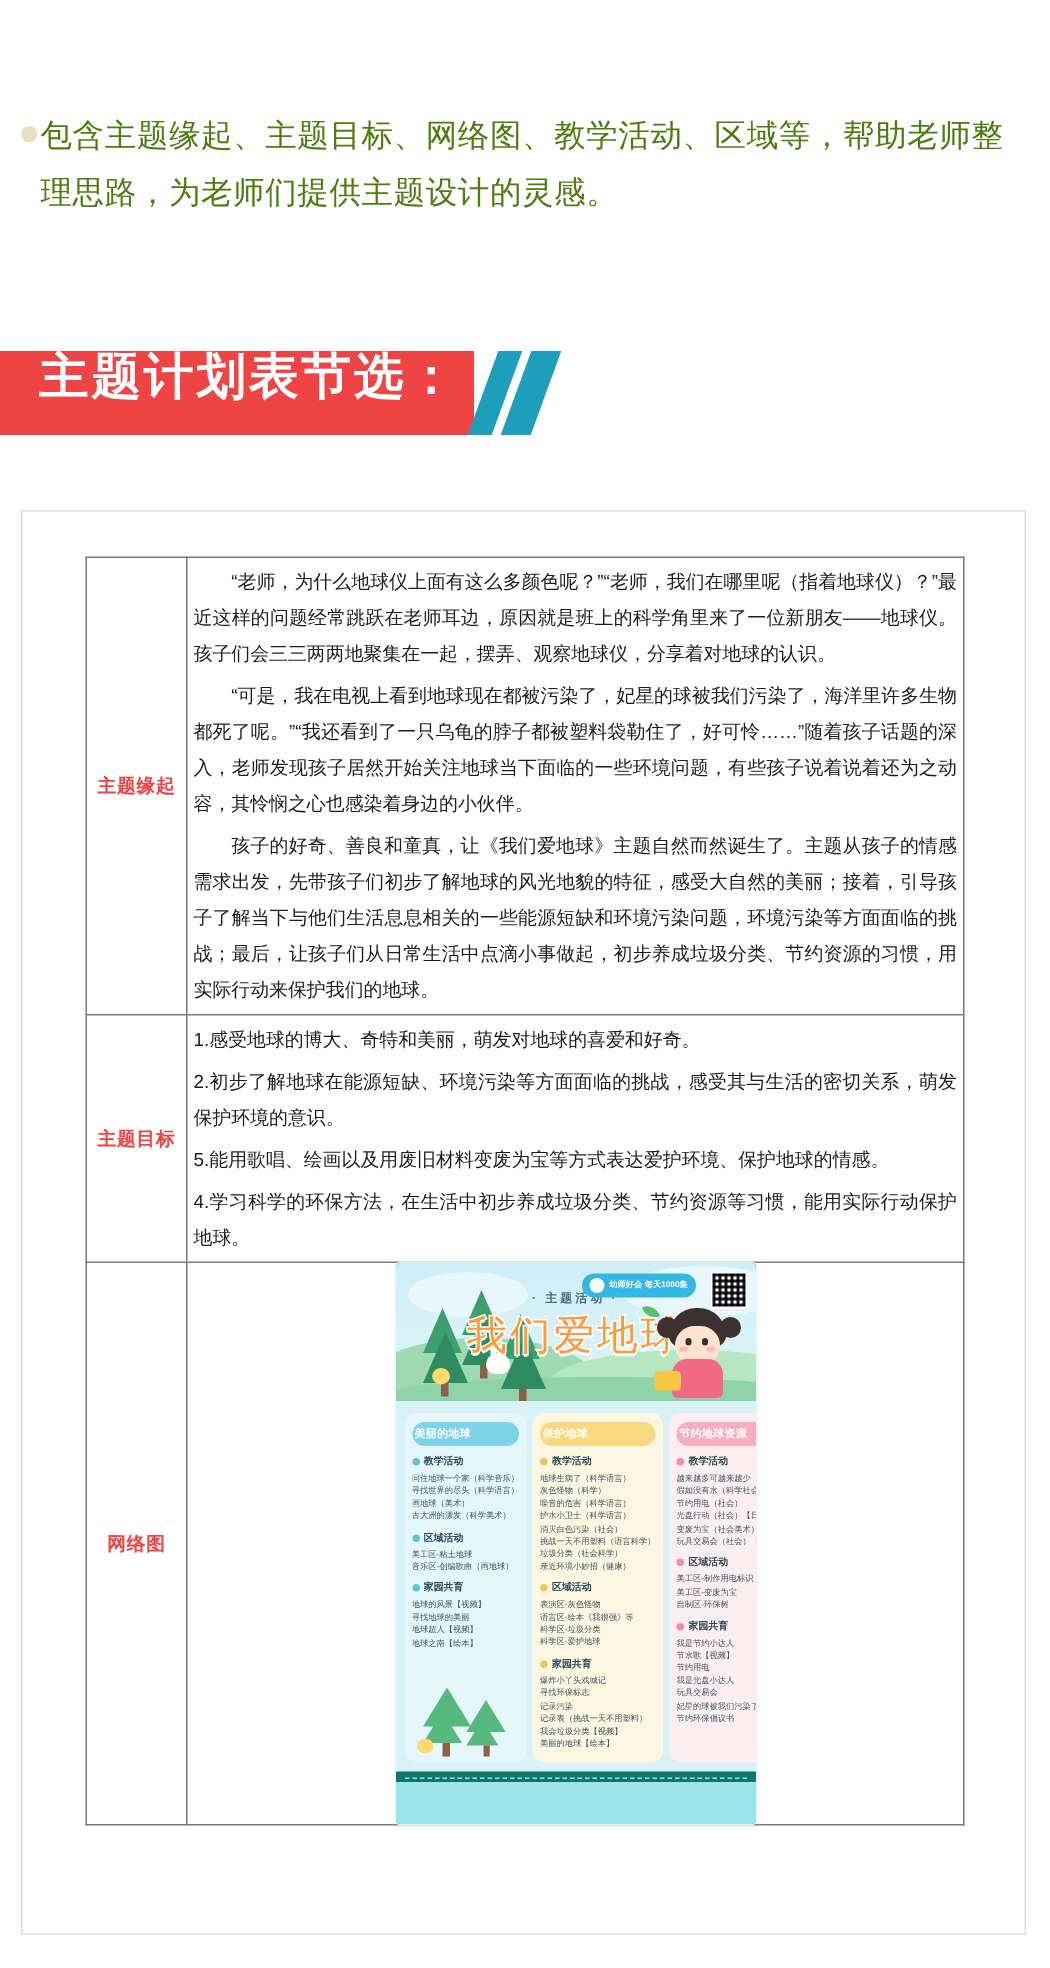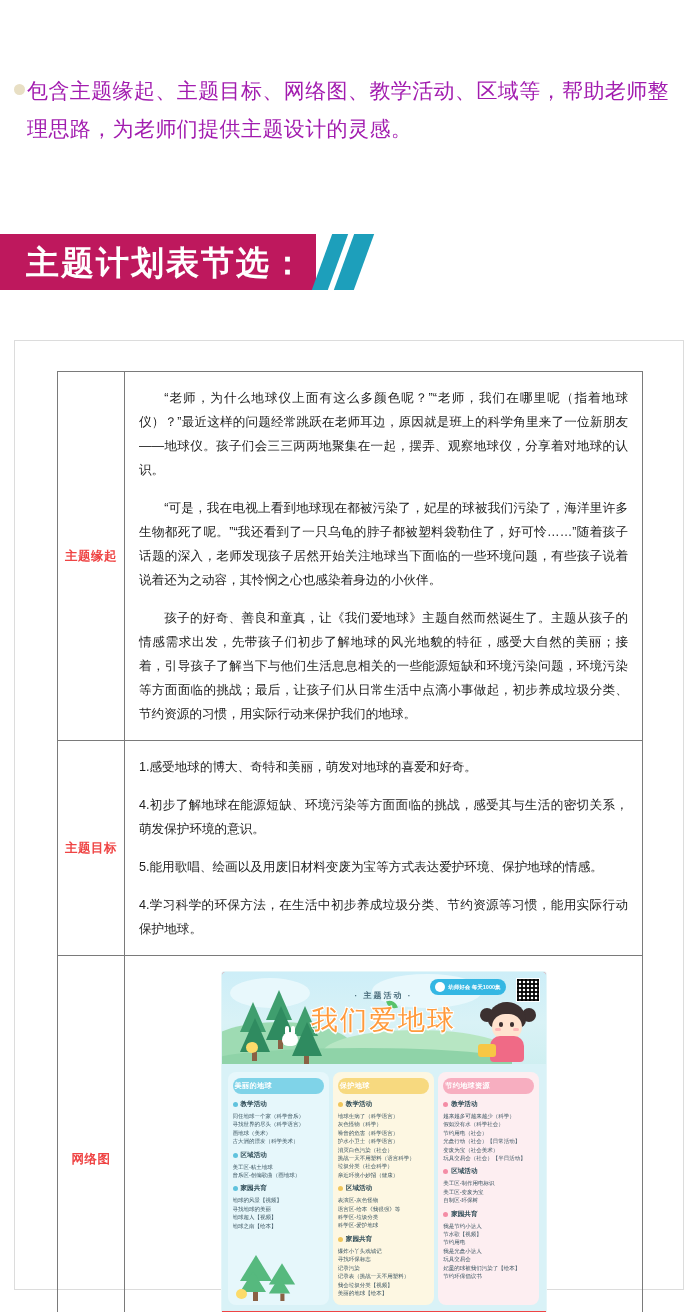--- a/index.html
+++ b/index.html
@@ -20,36 +20,36 @@
   }
   .intro-dot{
     width:11px;height:11px;border-radius:50%;
     background:#e8dfc4;
     flex:0 0 auto;
     margin-top:12px;
   }
   .intro-text{
     font-size:21px;
     line-height:38px;
-    color:#a21caf;
+    color:#4d7c0f;
     letter-spacing:0.4px;
     margin-left:2px;
     text-indent:0;
   }
 
   
   .banner-wrap{
     position:absolute;
     left:0; top:234px;
     height:56px;
     display:flex; align-items:stretch;
   }
   .banner{
-    background:#be185d;
-    display:flex;align-items:center;
+    background:#ef4444;
+    display:flex;align-items:flex-start;
     padding:0 10px 0 26px;
   }
   .banner-title{
     color:#ffffff;
     font-size:33px;
     font-weight:bold;
     letter-spacing:2px;
     line-height:1;
     white-space:nowrap;
   }
@@ -106,28 +106,28 @@
     color:#ef4444;
     letter-spacing:0.5px;
   }
   .cell-body{
     padding:8px 10px 10px 10px;
     font-size:12.6px;
     line-height:24px;
     color:#1c1c1c;
     text-align:justify;
   }
-  .cell-body p{margin:14px;}
+  .cell-body p{margin:4px;}
   .cell-body p.ind{text-indent:2em;}
 
   
   .poster-cell{padding:12px 0 14px 0;}
   .poster{
-    width:324px;margin:16px auto;
-    background:#ef4444;
+    width:240px;margin:0 auto;
+    background:#0f766e;
     border-radius:3px;
     overflow:hidden;
     position:relative;
     box-shadow:0 0 0 1px #e4f6f9;
   }
   .poster-head{
     position:relative;
     height:92px;
     background:linear-gradient(#cdeef8 0%,#d9f2f6 55%,#cfeff1 100%);
     overflow:hidden;
@@ -298,21 +298,21 @@
         <p class="ind">“老师，为什么地球仪上面有这么多颜色呢？”“老师，我们在哪里呢（指着地球仪）？”最近这样的问题经常跳跃在老师耳边，原因就是班上的科学角里来了一位新朋友——地球仪。孩子们会三三两两地聚集在一起，摆弄、观察地球仪，分享着对地球的认识。</p>
         <p class="ind">“可是，我在电视上看到地球现在都被污染了，妃星的球被我们污染了，海洋里许多生物都死了呢。”“我还看到了一只乌龟的脖子都被塑料袋勒住了，好可怜……”随着孩子话题的深入，老师发现孩子居然开始关注地球当下面临的一些环境问题，有些孩子说着说着还为之动容，其怜悯之心也感染着身边的小伙伴。</p>
         <p class="ind">孩子的好奇、善良和童真，让《我们爱地球》主题自然而然诞生了。主题从孩子的情感需求出发，先带孩子们初步了解地球的风光地貌的特征，感受大自然的美丽；接着，引导孩子了解当下与他们生活息息相关的一些能源短缺和环境污染问题，环境污染等方面面临的挑战；最后，让孩子们从日常生活中点滴小事做起，初步养成垃圾分类、节约资源的习惯，用实际行动来保护我们的地球。</p>
       </td>
     </tr>
 
     <tr>
       <td class="col-label">主题目标</td>
       <td class="cell-body">
         <p>1.感受地球的博大、奇特和美丽，萌发对地球的喜爱和好奇。</p>
-        <p>4.初步了解地球在能源短缺、环境污染等方面面临的挑战，感受其与生活的密切关系，萌发保护环境的意识。</p>
+        <p>2.初步了解地球在能源短缺、环境污染等方面面临的挑战，感受其与生活的密切关系，萌发保护环境的意识。</p>
         <p>5.能用歌唱、绘画以及用废旧材料变废为宝等方式表达爱护环境、保护地球的情感。</p>
         <p>4.学习科学的环保方法，在生活中初步养成垃圾分类、节约资源等习惯，能用实际行动保护地球。</p>
       </td>
     </tr>
 
     <tr>
       <td class="col-label">网络图</td>
       <td class="poster-cell">
 
         <div class="poster">

